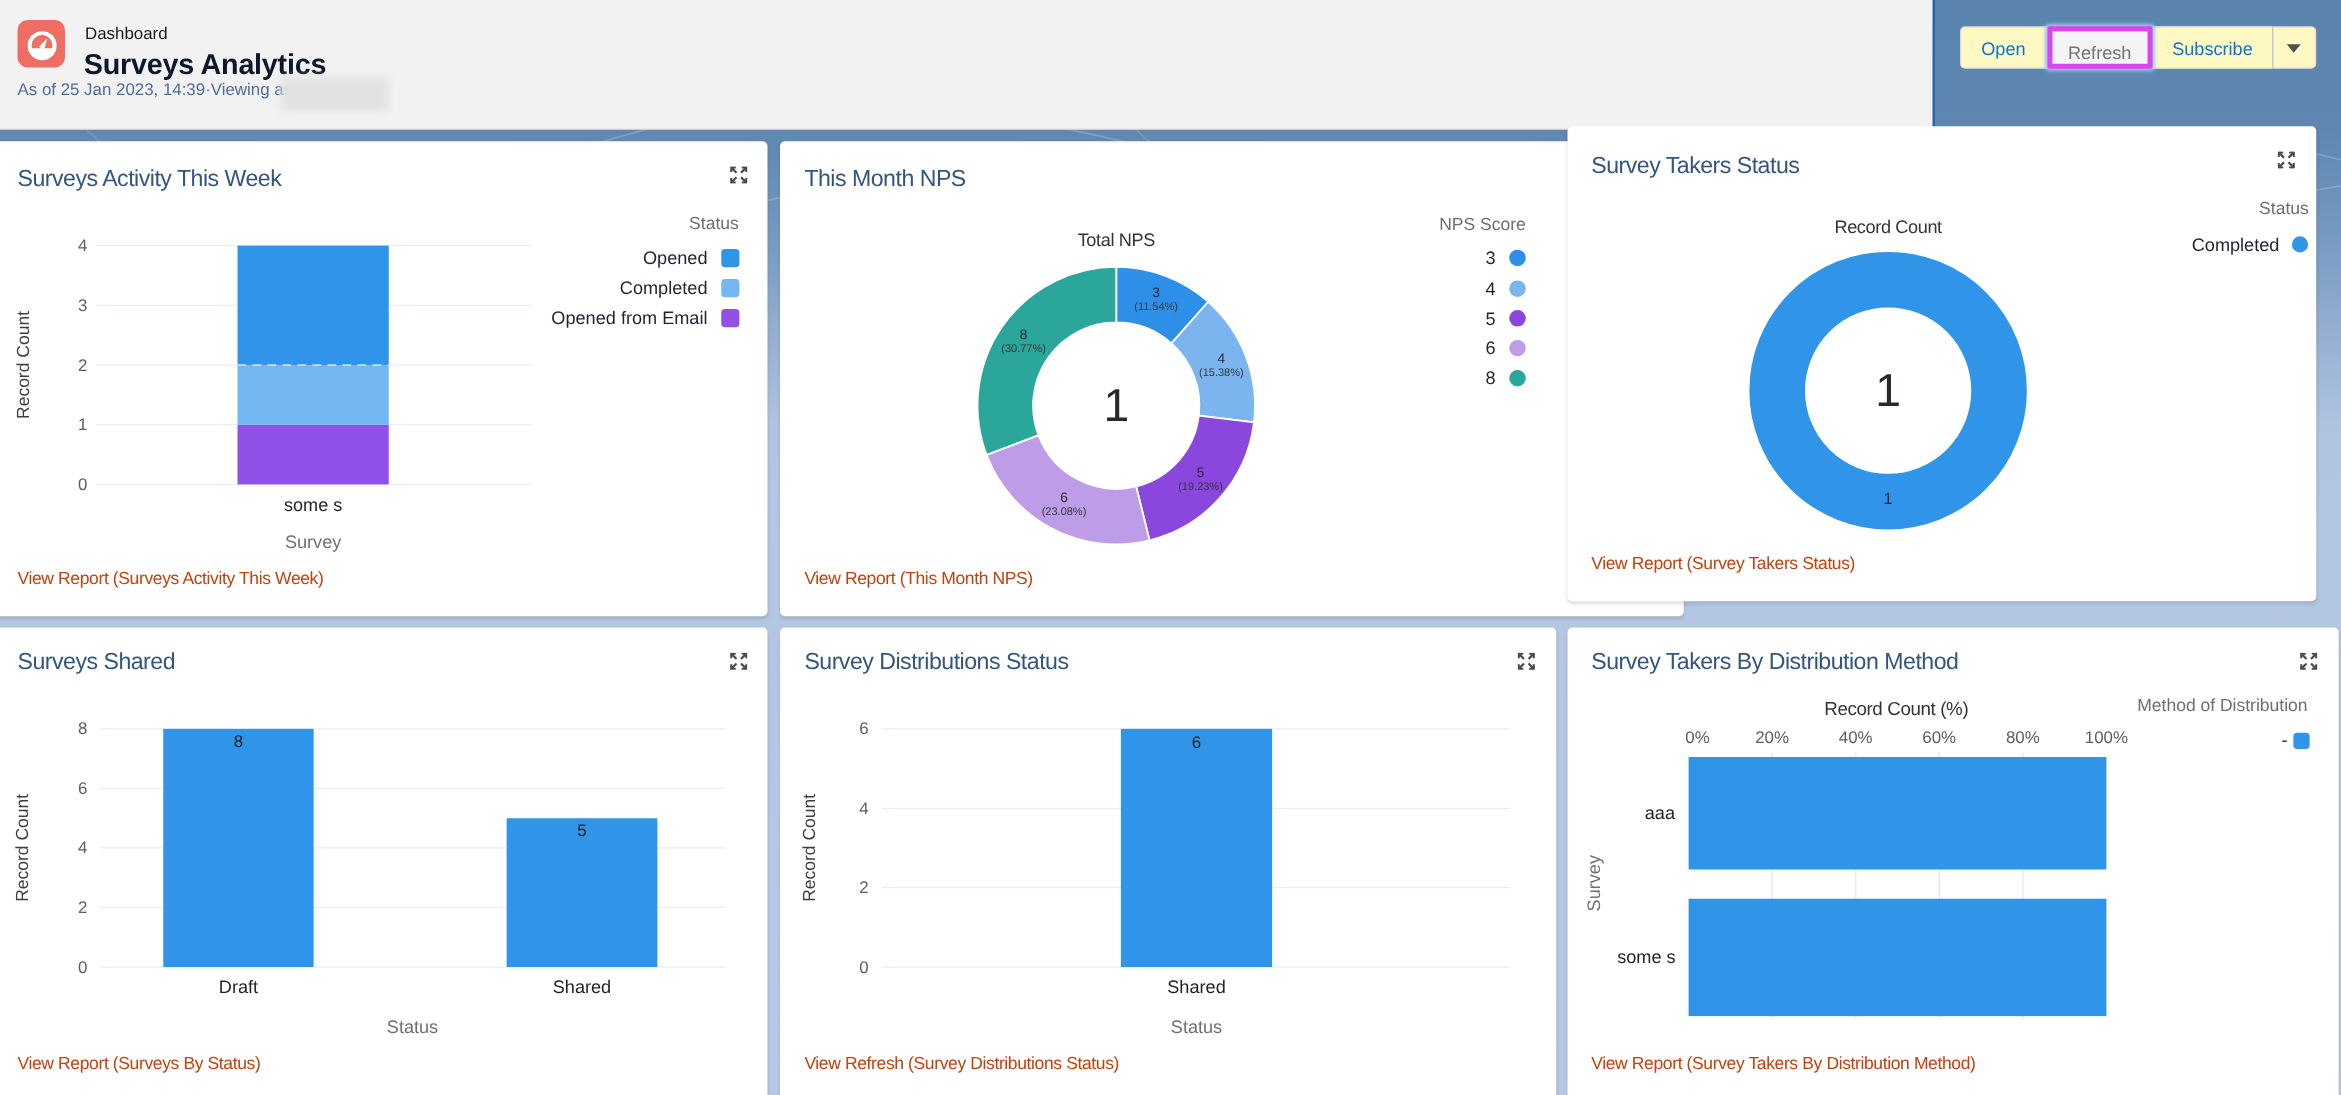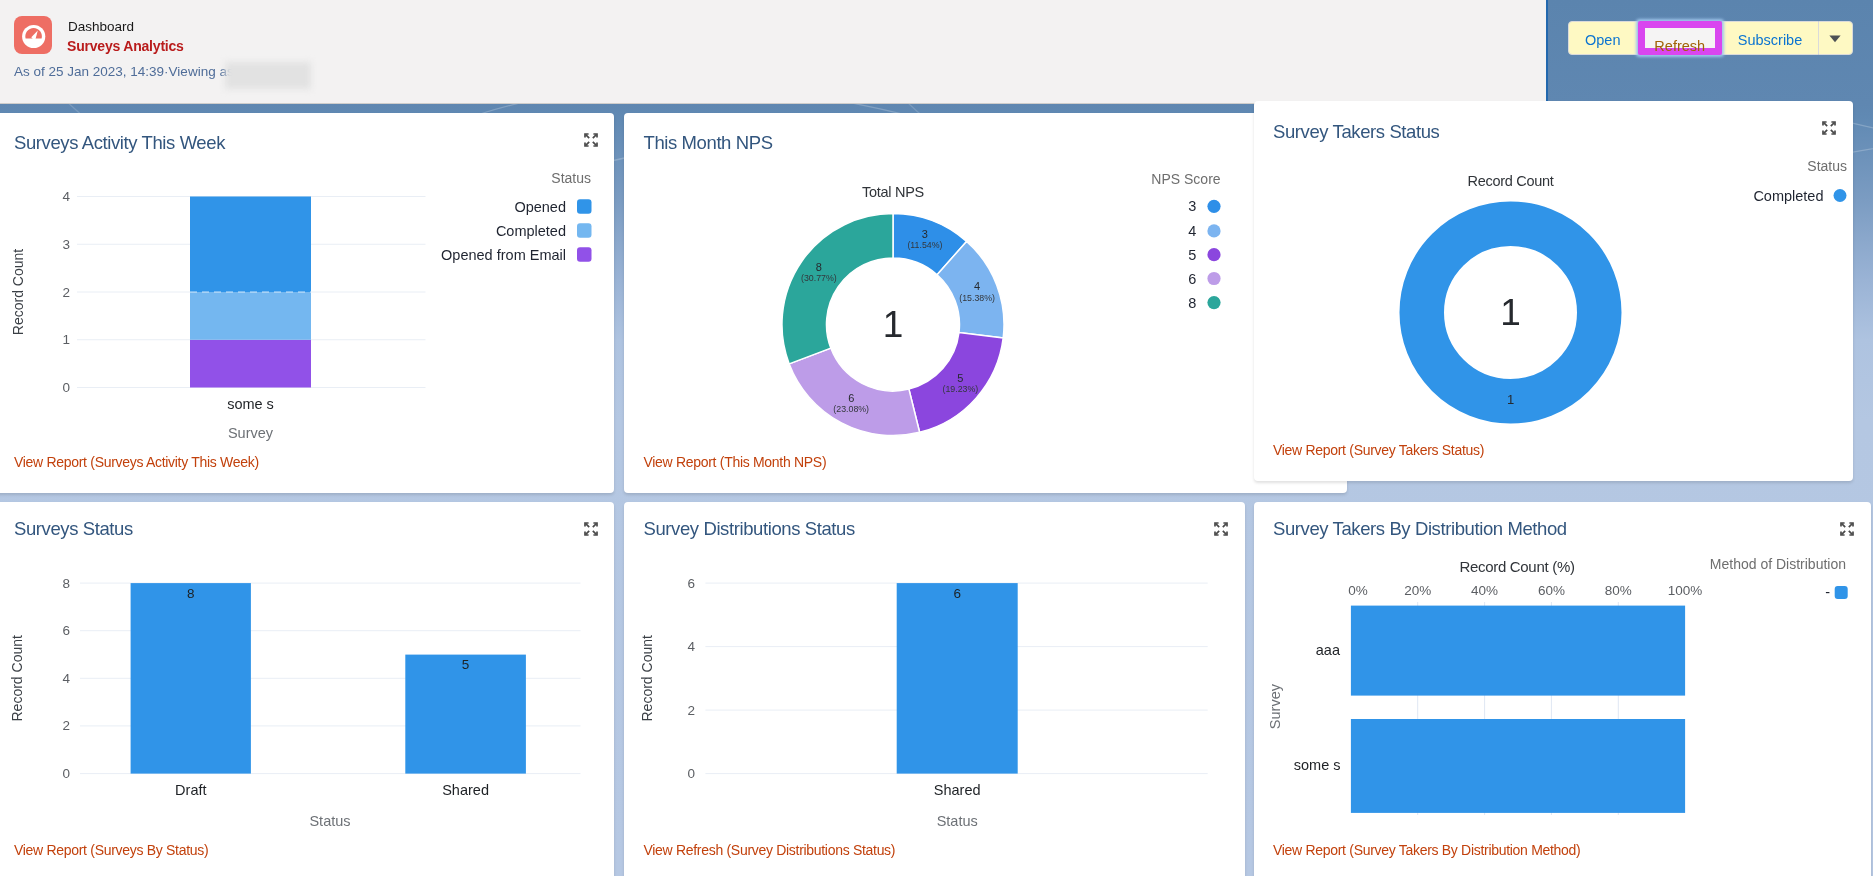--- a/index.html
+++ b/index.html
@@ -1,29 +1,29 @@
 <!DOCTYPE html>
 <html><head><meta charset="utf-8">
 <style>
 *{margin:0;padding:0;box-sizing:border-box}
 html,body{width:1873px;height:876px;overflow:hidden}
 body{font-family:"Liberation Sans",sans-serif;position:relative;
 background:linear-gradient(180deg,#5b84ae 0px,#5f87b1 104px,#6089b3 116px,#7b9cc2 200px,#9ab3d5 280px,#aec3e0 340px,#b4c7e2 420px,#b6c8e3 876px);}
 .hdr{position:absolute;left:0;top:0;width:1548px;height:104px;background:#f3f2f2;border-bottom:1px solid #cfcdcb}
 .dicon{position:absolute;left:14px;top:16px;width:38px;height:38px;border-radius:8px;background:#ee6e64}
 .htype{position:absolute;left:68px;top:19px;font-size:13.5px;color:#181818}
-.htitle{position:absolute;left:67px;top:38px;font-size:14px;font-weight:700;color:#b91c1c;letter-spacing:-0.2px}
+.htitle{position:absolute;left:67px;top:38px;font-size:23px;font-weight:700;color:#0f172a;letter-spacing:-0.2px}
 .hasof{position:absolute;left:14px;top:64px;font-size:13.5px;color:#4f6d99}
 .hblur{position:absolute;left:225px;top:62px;width:86px;height:27px;background:#e2e2e2;filter:blur(3px)}
 .btns{position:absolute;left:1568px;top:21px;height:34px;display:flex}
 .btn{height:34px;border:1px solid #dadada;background:#fef9c3;color:#0b74d1;font-size:14.5px;display:flex;align-items:flex-start;justify-content:center;padding-top:9.5px}
 .btn.first{border-radius:4px 0 0 4px}
 .btn.last{border-radius:0 4px 4px 0}
 .btn.mid{border-left:none;border-right:none}
-.btn.refresh{color:#a16207;background:#f5f4f4;border:7px solid #d946ef;box-shadow:0 0 3px 1.5px #9fc6ec;border-radius:2px;position:relative;z-index:2}
+.btn.refresh{color:#737373;background:#f5f4f4;border:4px solid #d946ef;box-shadow:0 0 3px 1.5px #9fc6ec;border-radius:2px;position:relative;z-index:2}
 .card{position:absolute;background:#fff;border-radius:4px;box-shadow:0 2px 3px rgba(0,0,0,.12)}
 .ctitle{position:absolute;font-size:18.5px;color:#33567E;white-space:nowrap;letter-spacing:-0.4px}
 .exp{position:absolute;width:14px;height:14px}
 .vlink{position:absolute;font-size:14px;color:#c2410c;white-space:nowrap;letter-spacing:-0.3px}
 svg text{font-family:"Liberation Sans",sans-serif}
 .tick{font-size:13.5px;fill:#5b5e63}
 .cat{font-size:14.5px;fill:#1e2125}
 .axt{font-size:14.5px;fill:#6d7176}
 .axtv{font-size:14px;fill:#3a3f45}
 .lgh{font-size:14px;fill:#6e6e6e}
@@ -173,21 +173,21 @@
 <text x="256.5" y="224" class="cnum">1</text>
 <text x="593" y="70" class="lgh" text-anchor="end">Status</text>
 <text x="569.5" y="99.5" class="lgl" text-anchor="end">Completed</text>
 <circle cx="586" cy="94.5" r="6.5" fill="#3094E8"></circle>
 </g>
 </svg>
 <div class="vlink" style="left:19.5px;top:341px">View Report (Survey Takers Status)</div>
 </div>
 
 <div class="card" id="c4" style="left:-6px;top:502.4px;width:620px;height:380px">
-<div class="ctitle" style="left:20px;top:15.8px">Surveys Status</div>
+<div class="ctitle" style="left:20px;top:15.8px">Surveys Shared</div>
 <svg class="exp" style="right:16.5px;top:20px" viewBox="0 0 14 14">
       <use href="#expico"></use>
     </svg>
 <svg width="620" height="340" viewBox="0 0 620 340" style="position:absolute;left:0;top:0">
 <g id="c4chart">
 <g stroke="#e9eef5" stroke-width="1">
 <line x1="86" y1="81.1" x2="586.5" y2="81.1"></line>
 <line x1="86" y1="128.7" x2="586.5" y2="128.7"></line>
 <line x1="86" y1="176.3" x2="586.5" y2="176.3"></line>
 <line x1="86" y1="223.9" x2="586.5" y2="223.9"></line>

